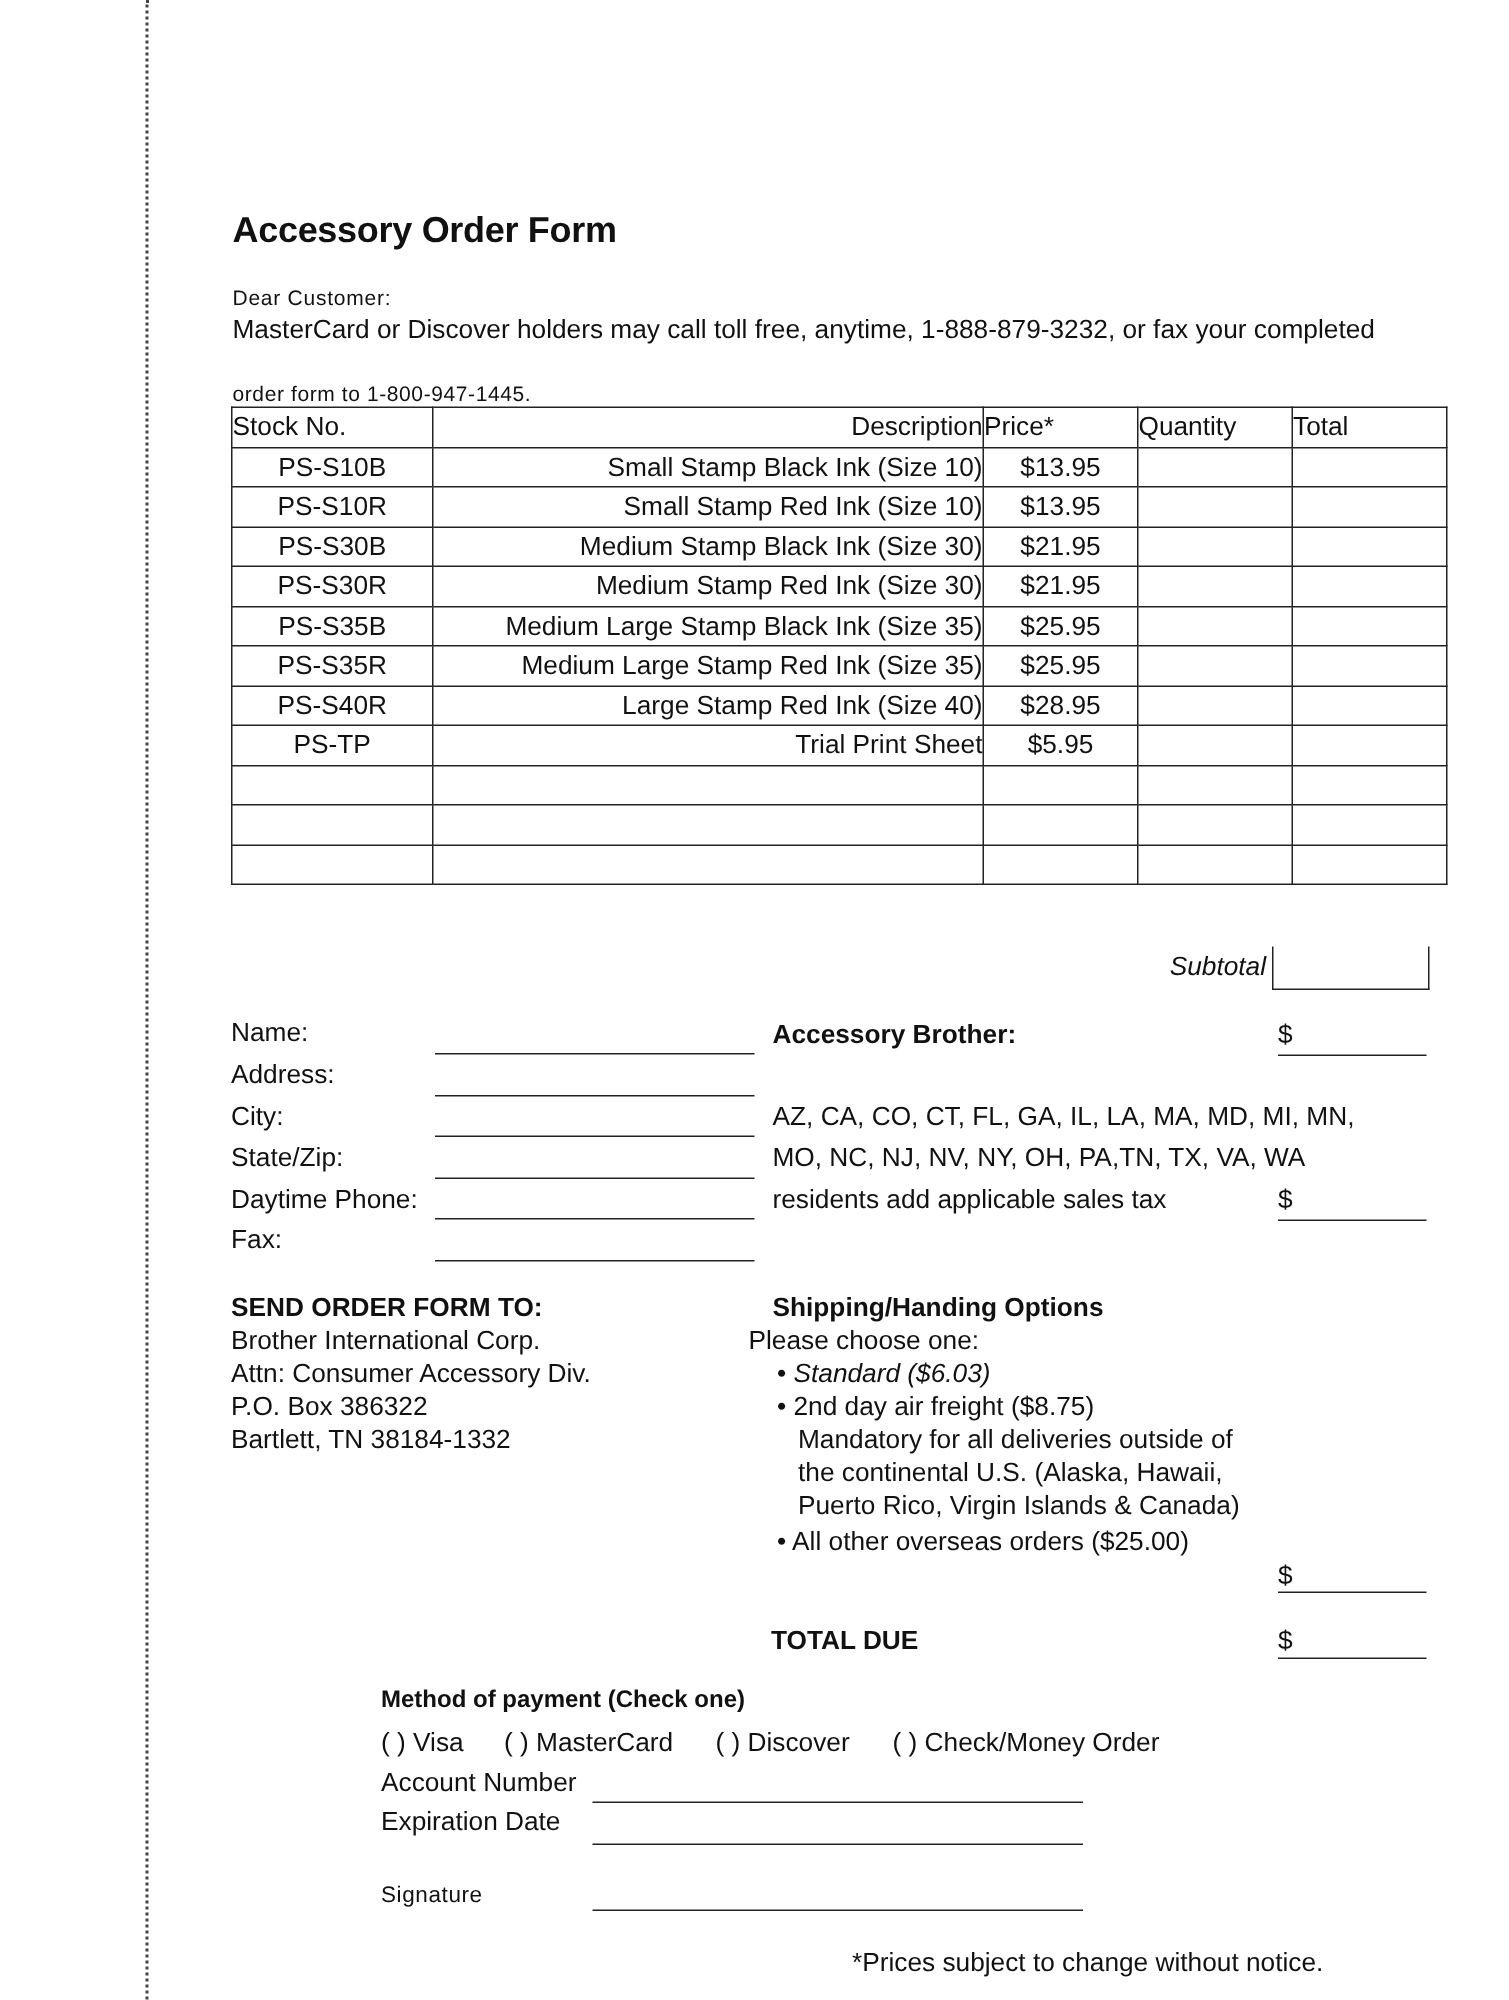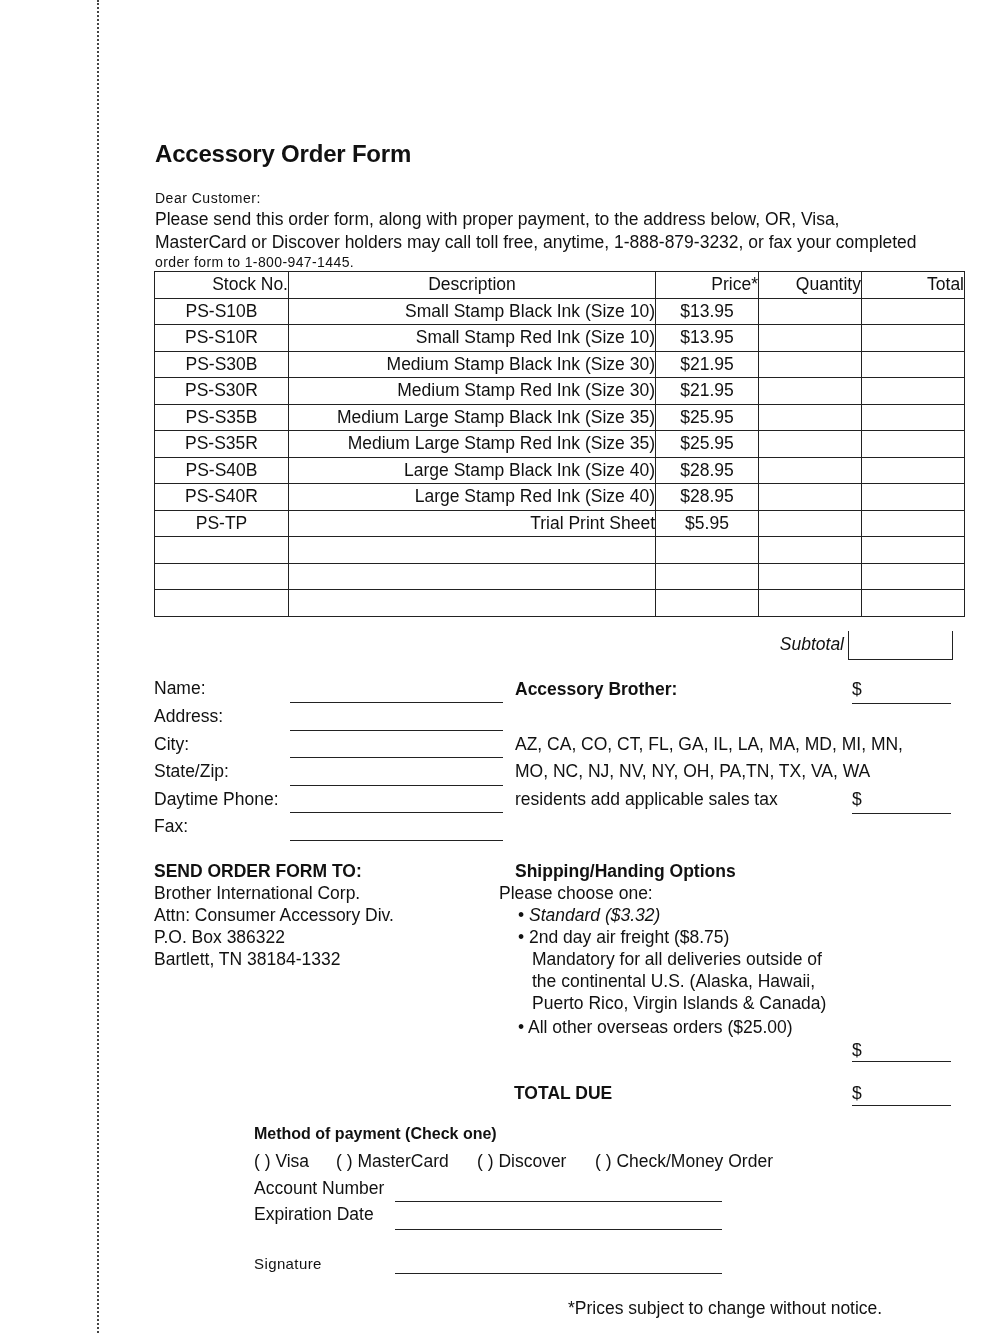--- a/index.html
+++ b/index.html
@@ -7,21 +7,21 @@
          font-family: "Liberation Sans", sans-serif; color: #111; }
   .abs { position: absolute; }
   .dotted-edge { left: 97px; top: 0; width: 0; height: 1333px; border-left: 2px dotted #444; }
   .title { left: 155px; top: 140px; font-size: 24px; font-weight: bold; letter-spacing: -0.2px; }
   .greeting { left: 155px; top: 190px; font-size: 14px; letter-spacing: 0.5px; }
   .intro { left: 155px; top: 208px; width: 800px; font-size: 17.5px; line-height: 23px; }
   .intro-small { left: 155px; top: 254px; font-size: 14px; letter-spacing: 0.4px; }
 
   table.order { position: absolute; left: 154px; top: 271px; border-collapse: collapse; font-size: 17.5px; }
   table.order td, table.order th { border: 1.5px solid #222; height: 25.5px; padding: 0; font-weight: normal; }
-  table.order th { text-align: right; }
+  table.order th { text-align: left; }
   .c-stock { width: 133px; text-align: center; }
   .c-desc { width: 354px; text-align: right; padding-left: 12px !important; }
   .c-price { width: 102px; text-align: center; }
   .c-qty { width: 102px; }
   .c-total { width: 102px; }
   .subtotal-label { left: 760px; top: 634px; width: 84px; text-align: right; font-size: 17.5px; font-style: italic; }
   .subtotal-box { left: 848px; top: 631px; width: 103px; height: 28px; border: 1.5px solid #222; border-top: none; }
 
   .field-label { left: 154px; font-size: 17.5px; }
   .field-line { left: 290px; width: 213px; height: 0; border-top: 1.5px solid #222; }
@@ -34,30 +34,29 @@
   .pay-line { left: 395px; width: 327px; height: 0; border-top: 1.5px solid #222; }
 </style>
 </head>
 <body>
 
 <div class="abs dotted-edge"></div>
 
 <div class="abs title">Accessory Order Form</div>
 <div class="abs greeting">Dear Customer:</div>
 <div class="abs intro">
-  <div>Please send this order form, along with proper payment, to the address below, OR, Visa,</div>
   <div>MasterCard or Discover holders may call toll free, anytime, 1-888-879-3232, or fax your completed</div>
 </div>
 <div class="abs intro-small">order form to 1-800-947-1445.</div>
 
 <table class="order">
   <thead>
     <tr>
       <th class="c-stock">Stock No.</th>
-      <th class="c-desc" style="text-align:center;padding-left:0 !important">Description</th>
+      <th class="c-desc" style="text-align:right;padding-left:0 !important">Description</th>
       <th class="c-price">Price*</th>
       <th class="c-qty">Quantity</th>
       <th class="c-total">Total</th>
     </tr>
   </thead>
   <tbody>
     <tr>
       <td class="c-stock">PS-S10B</td>
       <td class="c-desc">Small Stamp Black Ink (Size 10)</td>
       <td class="c-price">$13.95</td>
@@ -89,27 +88,20 @@
       <td class="c-stock">PS-S35B</td>
       <td class="c-desc">Medium Large Stamp Black Ink (Size 35)</td>
       <td class="c-price">$25.95</td>
       <td class="c-qty"></td>
       <td class="c-total"></td>
     </tr>
     <tr>
       <td class="c-stock">PS-S35R</td>
       <td class="c-desc">Medium Large Stamp Red Ink (Size 35)</td>
       <td class="c-price">$25.95</td>
-      <td class="c-qty"></td>
-      <td class="c-total"></td>
-    </tr>
-    <tr>
-      <td class="c-stock">PS-S40B</td>
-      <td class="c-desc">Large Stamp Black Ink (Size 40)</td>
-      <td class="c-price">$28.95</td>
       <td class="c-qty"></td>
       <td class="c-total"></td>
     </tr>
     <tr>
       <td class="c-stock">PS-S40R</td>
       <td class="c-desc">Large Stamp Red Ink (Size 40)</td>
       <td class="c-price">$28.95</td>
       <td class="c-qty"></td>
       <td class="c-total"></td>
     </tr>
@@ -173,21 +165,21 @@
 <div class="abs bold-label" style="left:154px;top:861px">SEND ORDER FORM TO:</div>
 <div class="abs text" style="left:154px;top:883px">Brother International Corp.</div>
 <div class="abs text" style="left:154px;top:905px">Attn: Consumer Accessory Div.</div>
 <div class="abs text" style="left:154px;top:927px">P.O. Box 386322</div>
 <div class="abs text" style="left:154px;top:949px">Bartlett, TN 38184-1332</div>
 
 <div class="abs bold-label" style="left:515px;top:861px">Shipping/Handing Options</div>
 <div class="abs text" style="left:499px;top:883px">Please choose one:</div>
 <div class="abs text" style="left:518px;top:905px">
   <span>•</span>
-  <span style="font-style:italic">Standard ($3.32)</span>
+  <span style="font-style:italic">Standard ($6.03)</span>
 </div>
 <div class="abs text" style="left:518px;top:927px">
   <span>•</span>
   <span>2nd day air freight ($8.75)</span>
 </div>
 <div class="abs text" style="left:532px;top:949px">Mandatory for all deliveries outside of</div>
 <div class="abs text" style="left:532px;top:971px">the continental U.S. (Alaska, Hawaii,</div>
 <div class="abs text" style="left:532px;top:993px">Puerto Rico, Virgin Islands &amp; Canada)</div>
 <div class="abs text" style="left:518px;top:1017px">
   <span>•</span>

